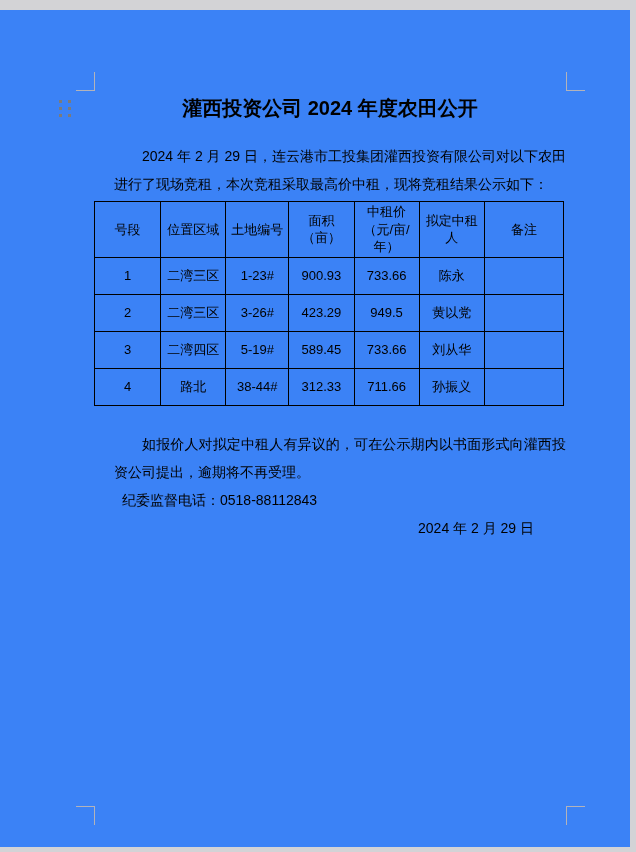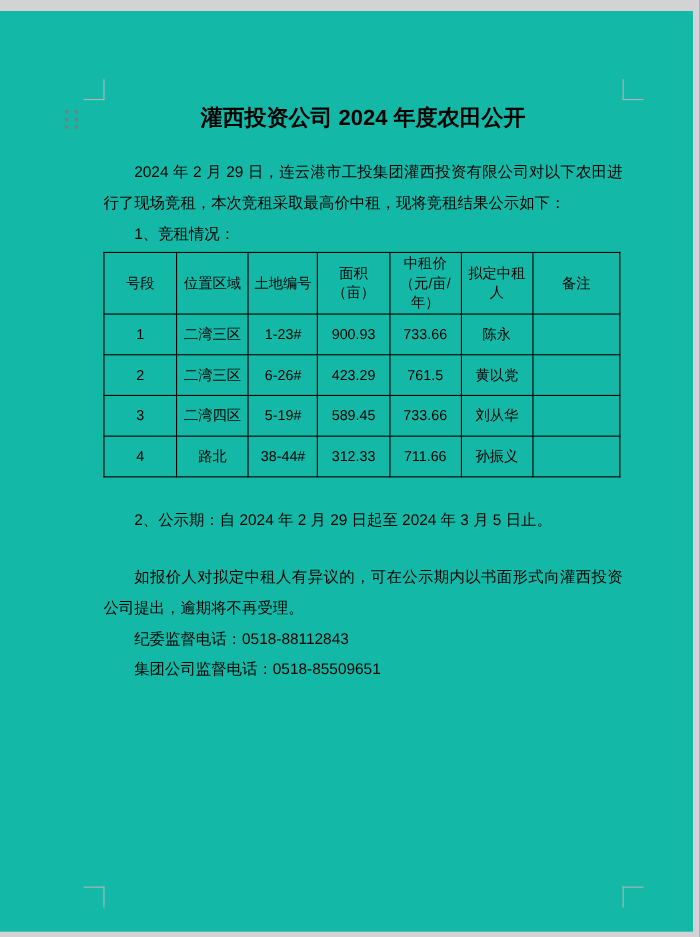--- a/index.html
+++ b/index.html
@@ -14,21 +14,21 @@
     position: relative;
     font-family: "Liberation Sans", sans-serif;
     color: #000;
   }
   .page {
     position: absolute;
     left: 0;
     top: 10px;
     width: 630px;
     height: 837px;
-    background: #14b8a6;
+    background: #3b82f6;
   }
   
   .mark {
     position: absolute;
     width: 18px;
     height: 18px;
   }
   .mark.tl { left: 76px;  top: 62px;  border-right: 1px solid #b3b3ba; border-bottom: 1px solid #b3b3ba; }
   .mark.tr { left: 566px; top: 62px;  border-left: 1px solid #b3b3ba;  border-bottom: 1px solid #b3b3ba; }
   .mark.bl { left: 76px;  top: 796px; border-right: 1px solid #b3b3ba; border-top: 1px solid #b3b3ba; }
@@ -58,21 +58,21 @@
     text-align: center;
     line-height: 36px;
   }
   .tline { display: block; }
   .para {
     margin: 0;
     font-size: 14px;
     line-height: 28px;
   }
   .indent { text-indent: 2em; }
-  .justify { text-align: justify; }
+  .justify { text-align: justify; margin-left: 20px; }
   .intro    { margin-top: 16px; }
   .mt24     { margin-top: 24px; }
   .right    { text-align: right; }
   .date-line { padding-right: 32px; }
 
   table.bid {
     border-collapse: collapse;
     table-layout: fixed;
     width: 470px;
     margin-top: 3px;
@@ -111,21 +111,20 @@
   </div>
 
   <div class="content">
 
     <h1 class="title">
       <span class="tline">灌西投资公司 2024 年度农田公开</span>
     </h1>
 
     <p class="para indent justify intro">2024 年 2 月 29 日，连云港市工投集团灌西投资有限公司对以下农田进行了现场竞租，本次竞租采取最高价中租，现将竞租结果公示如下：</p>
 
-    <p class="para indent">1、竞租情况：</p>
 
     <table class="bid">
       <colgroup>
         <col style="width:66px">
           <col style="width:65px">
           <col style="width:63px">
         <col style="width:65px">
           <col style="width:65px">
           <col style="width:65px">
         <col style="width:79px">
@@ -147,23 +146,23 @@
           <td>二湾三区</td>
           <td>1-23#</td>
           <td>900.93</td>
           <td>733.66</td>
           <td>陈永</td>
           <td></td>
         </tr>
         <tr>
           <td>2</td>
           <td>二湾三区</td>
-          <td>6-26#</td>
+          <td>3-26#</td>
           <td>423.29</td>
-          <td>761.5</td>
+          <td>949.5</td>
           <td>黄以党</td>
           <td></td>
         </tr>
         <tr>
           <td>3</td>
           <td>二湾四区</td>
           <td>5-19#</td>
           <td>589.45</td>
           <td>733.66</td>
           <td>刘从华</td>
@@ -174,24 +173,23 @@
           <td>路北</td>
           <td>38-44#</td>
           <td>312.33</td>
           <td>711.66</td>
           <td>孙振义</td>
           <td></td>
         </tr>
       </tbody>
     </table>
 
-    <p class="para indent mt24">2、公示期：自 2024 年 2 月 29 日起至 2024 年 3 月 5 日止。</p>
 
     <p class="para indent justify mt24">如报价人对拟定中租人有异议的，可在公示期内以书面形式向灌西投资公司提出，逾期将不再受理。</p>
 
     <p class="para indent">纪委监督电话：0518-88112843</p>
 
-    <p class="para indent">集团公司监督电话：0518-85509651</p>
 
 
+    <p class="para right date-line">2024 年 2 月 29 日</p>
 
   </div>
 </div>
 
 </body></html>

